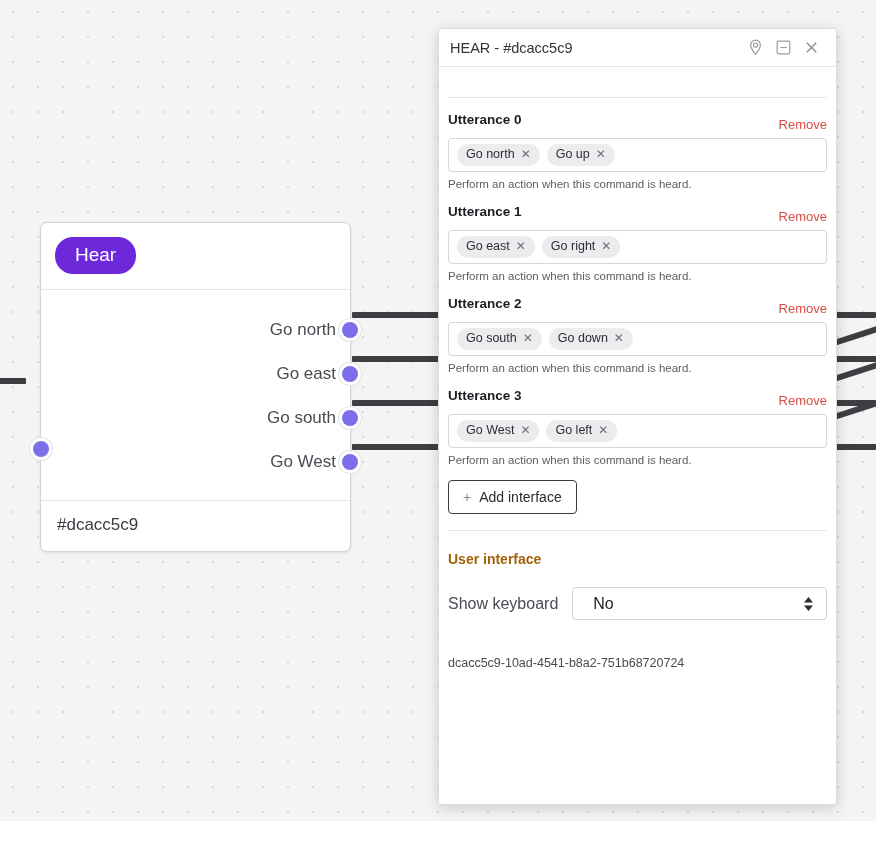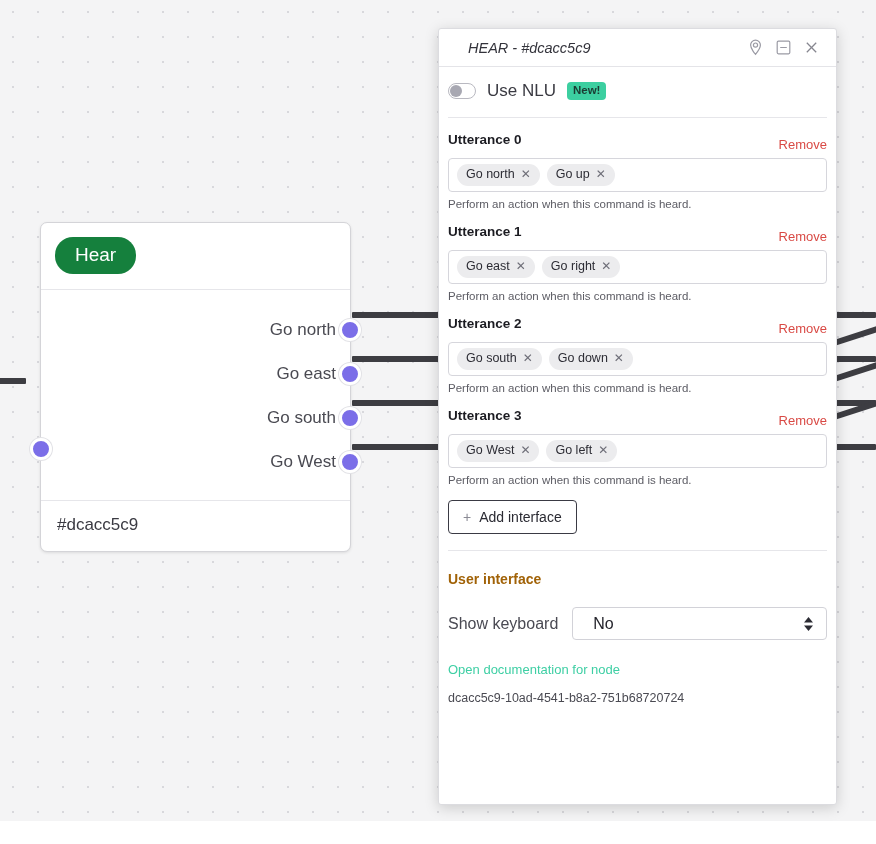--- a/index.html
+++ b/index.html
@@ -58,21 +58,21 @@
     left: 40px; top: 222px;
     width: 311px;
     background: #ffffff;
     border: 1px solid #d4d4d8;
     border-radius: 7px;
     box-shadow: 0 1px 3px rgba(0,0,0,.10);
   }
   #node-head { padding: 14px 14px 15px 14px; }
   .node-badge {
     display: inline-block;
-    background: #15803d;
+    background: #6d28d9;
     color: #ffffff;
     font-size: 19px;
     padding: 8px 20px;
     border-radius: 18px;
     line-height: 1.1;
   }
   #node-body {
     border-top: 1px solid #e6e6ea;
     padding: 18px 0 16px 0;
     min-height: 188px;
@@ -128,23 +128,22 @@
     box-shadow: 0 3px 14px rgba(0,0,0,.17);
     display: flex;
     flex-direction: column;
     overflow: hidden;
   }
   #panel-title {
     height: 38px;
     border-bottom: 1px solid #e4e4e8;
     display: flex;
     align-items: center;
-    padding: 0 11px 0 29px;
+    padding: 0 11px 0 11px;
     flex: none;
-    font-style: italic;
   }
   #panel-title-text {
     font-size: 14.5px;
     color: #33333b;
     flex: 1;
   }
   .title-btn {
     width: 28px; height: 26px;
     display: flex;
     align-items: center;
@@ -399,27 +398,20 @@
       <svg width="13" height="13" viewBox="0 0 13 13" fill="none" stroke="#86868f" stroke-width="1.25">
         <line x1="1.8" y1="1.8" x2="11.2" y2="11.2"></line>
         <line x1="11.2" y1="1.8" x2="1.8" y2="11.2"></line>
       </svg>
     </span>
   </div>
 
   <div id="panel-scroll">
 
     <div id="nlu-block">
-      <div id="nlu-row">
-        <span class="toggle">
-          <span class="knob"></span>
-        </span>
-        <span id="nlu-label">Use NLU</span>
-        <span id="nlu-badge">New!</span>
-      </div>
     </div>
 
     <div class="hr"></div>
 
     <div id="utt-list">
 
       <div class="utt">
         <div class="utt-head">
           <span class="utt-title">Utterance 0</span>
           <span class="utt-remove">Remove</span>
@@ -516,18 +508,17 @@
               </svg>
             <svg width="9" height="6" viewBox="0 0 9 6">
                 <polygon points="4.5,6 0,0.5 9,0.5" fill="#2b2b33"></polygon>
               </svg>
           </span>
         </span>
       </div>
     </div>
 
     <div id="panel-foot">
-      <a id="doc-link">Open documentation for node</a>
       <div id="uuid">dcacc5c9-10ad-4541-b8a2-751b68720724</div>
     </div>
 
   </div>
 </div>
 
 </body></html>

